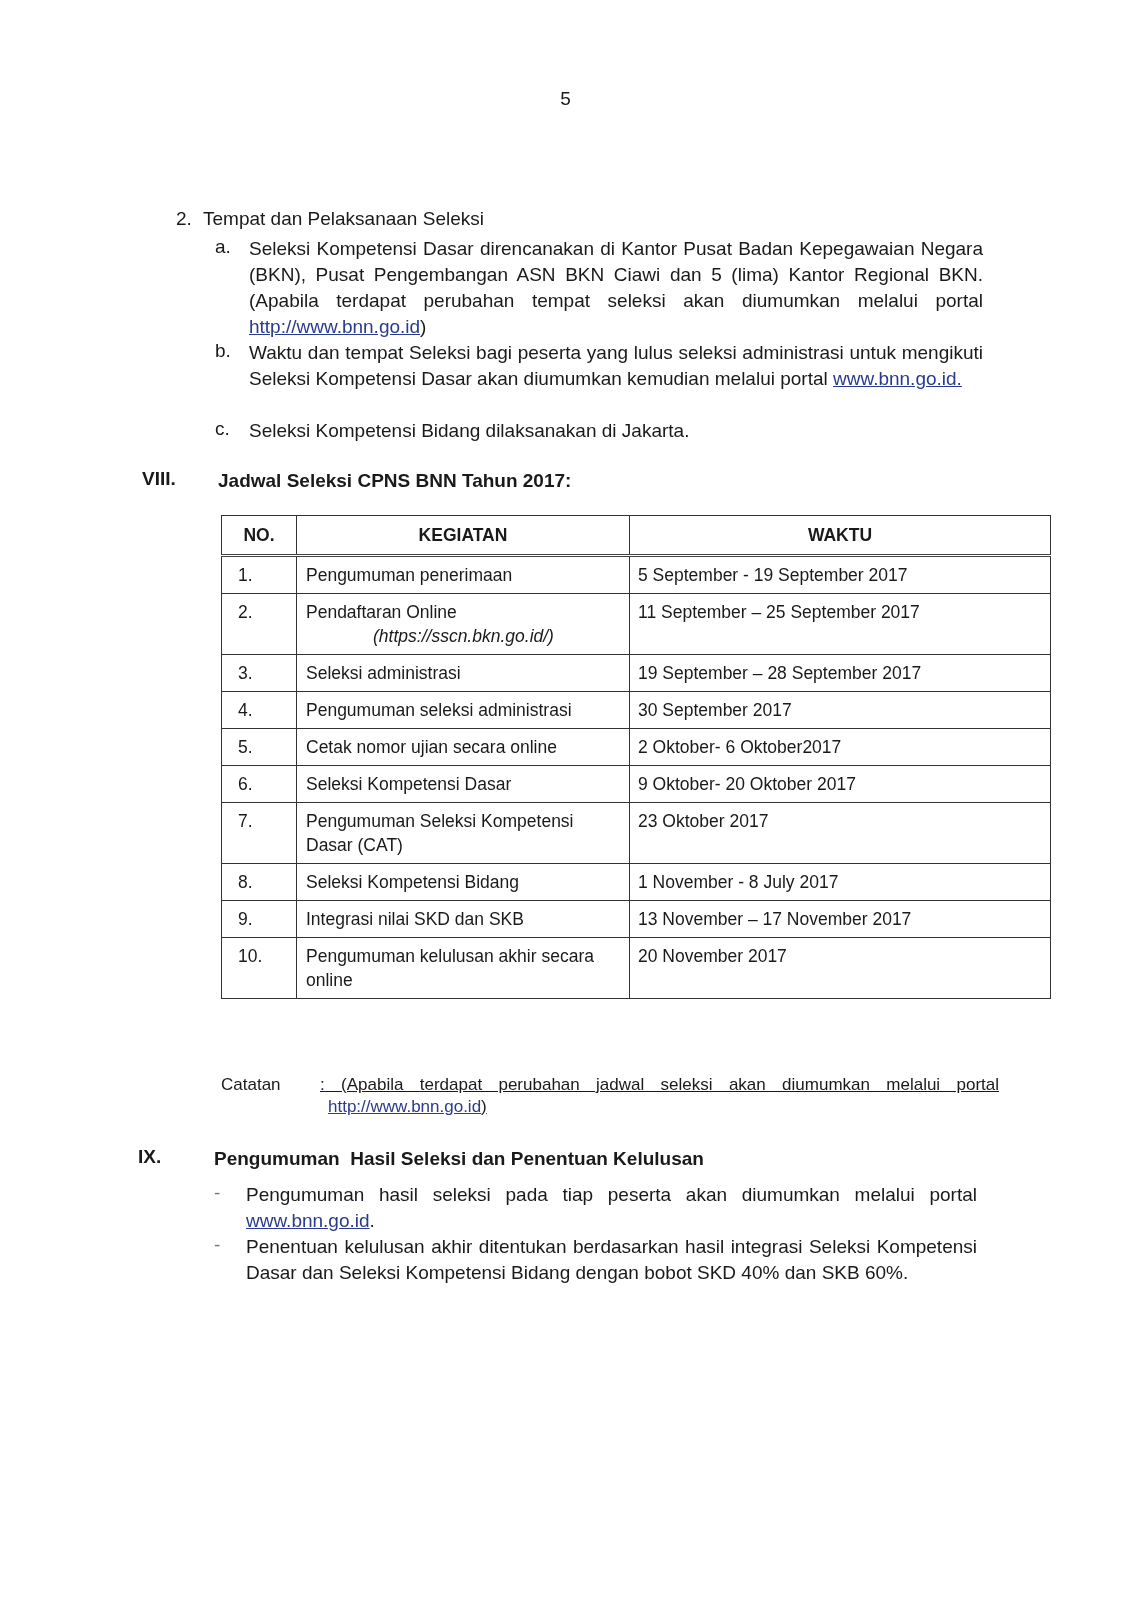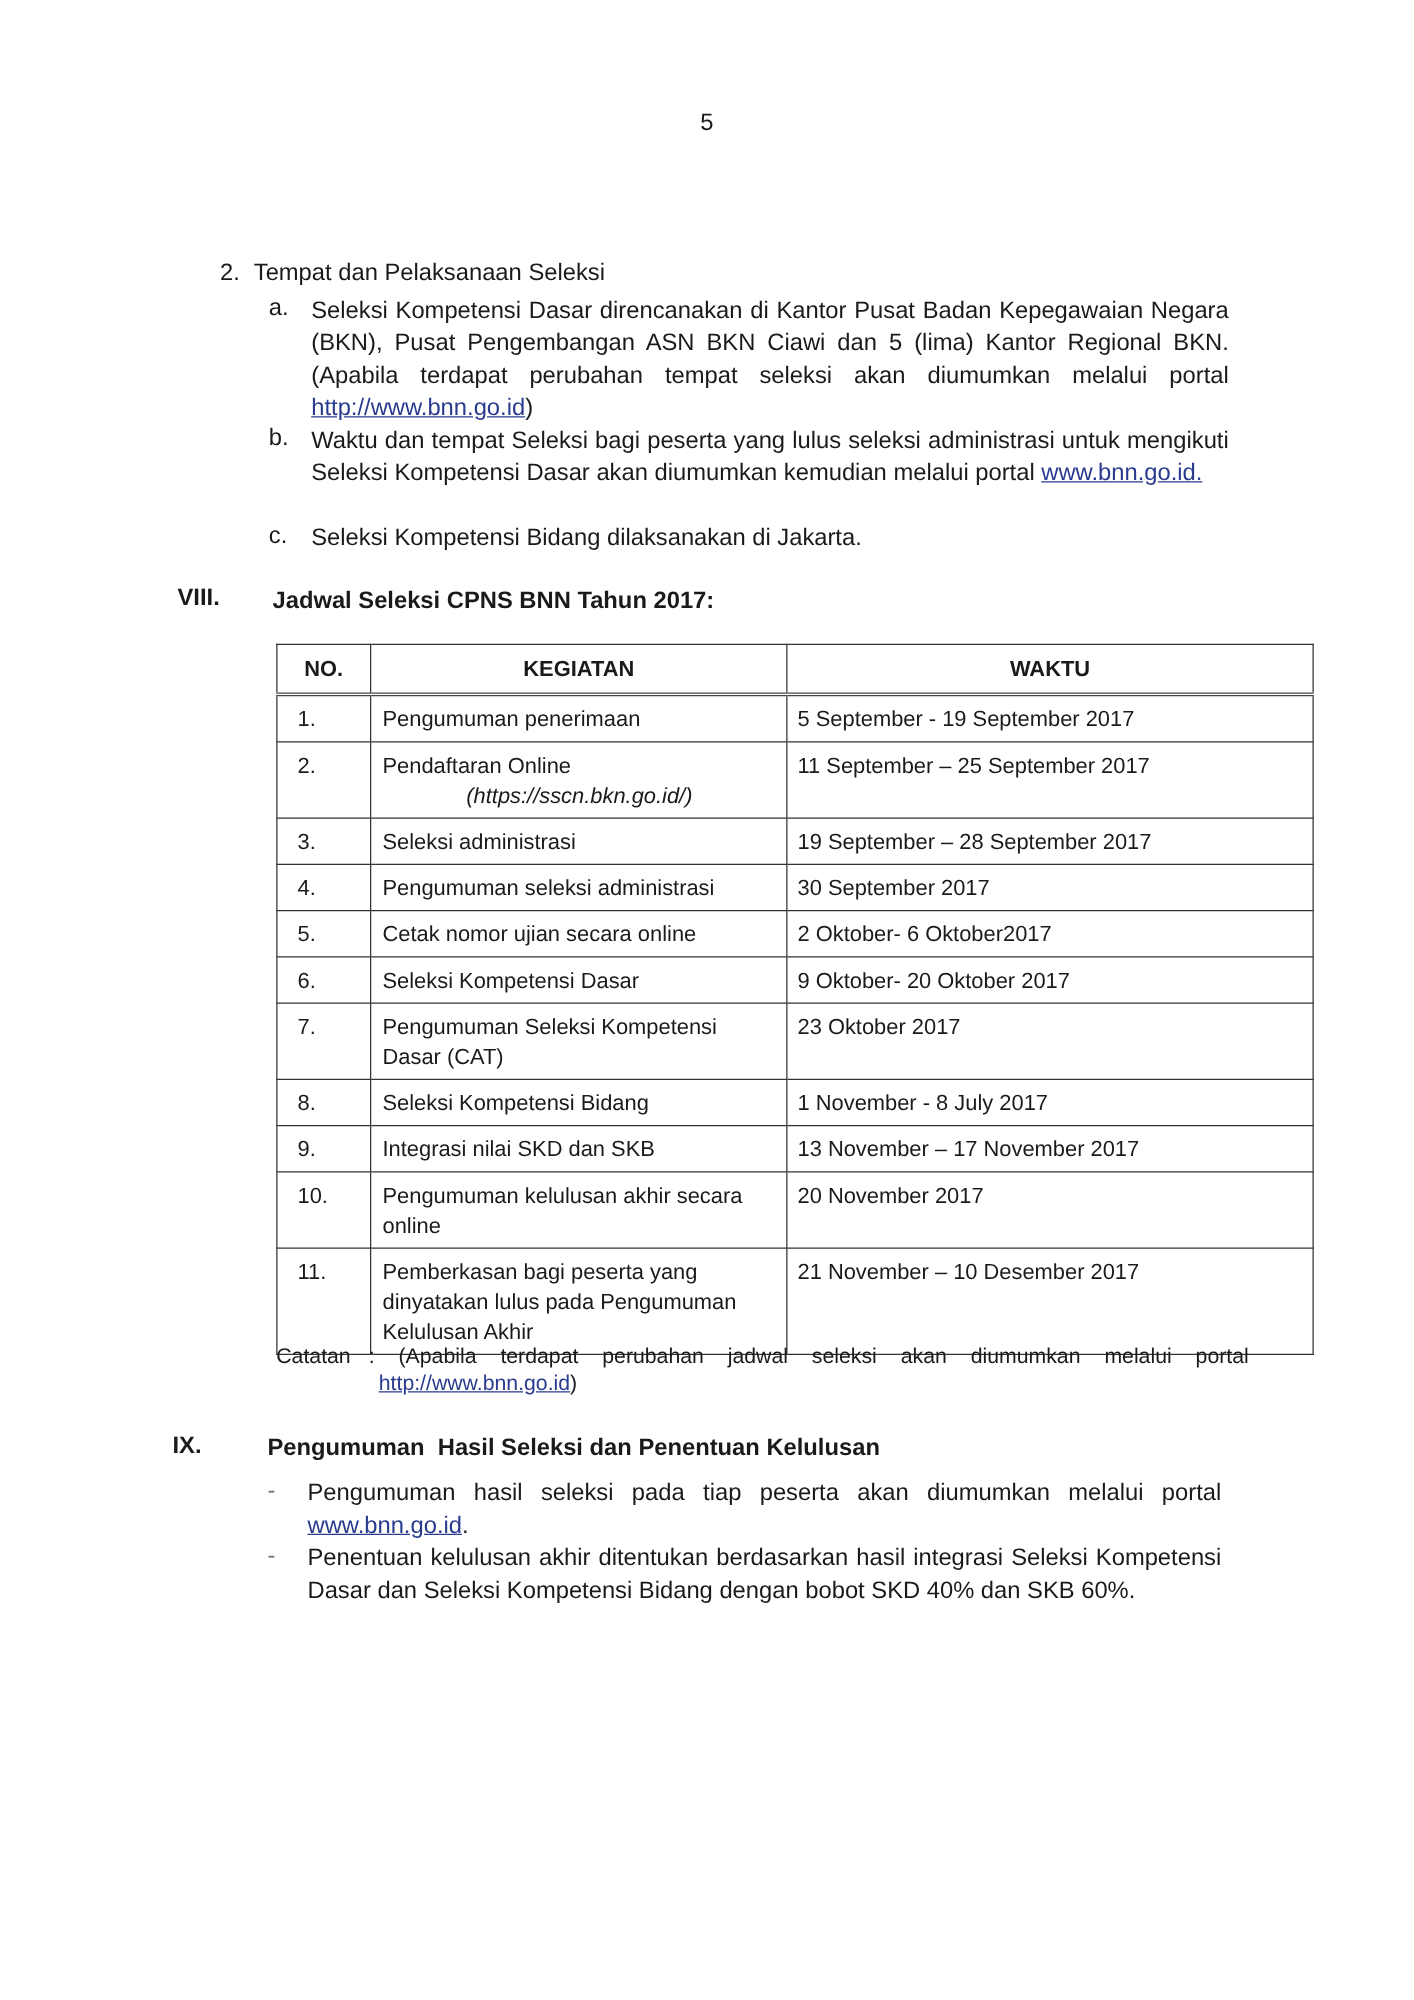--- a/index.html
+++ b/index.html
@@ -11,23 +11,23 @@
   .para { line-height: 26px; text-align: justify; }
   .hd { font-weight: bold; font-size: 19px; }
   table.sched { position: absolute; left: 221px; top: 515px; width: 830px; border-collapse: collapse;
                 font-size: 17.5px; }
   table.sched td, table.sched th { border: 1.5px solid #333; vertical-align: top; padding: 6px 8px; line-height: 24px; }
   table.sched th { font-weight: bold; text-align: center; height: 26px; vertical-align: middle; }
   table.sched td.no { width: 50px; text-align: left; padding-left: 16px; }
   table.sched td.keg { width: 315px; padding-left: 9px; }
   table.sched td.wak { text-align: left; }
   table.sched tr.hdr th { border-bottom: 3px double #444; }
-  .note { left: 221px; top: 1096px; width: 778px; font-size: 17px; line-height: 22px; }
+  .note { left: 221px; top: 1096px; width: 778px; font-size: 17px; line-height: 22px; text-decoration: underline; }
   .note .lbl { position: absolute; left: 0; top: 0; }
-  .note .body { margin-left: 74px; text-align: justify; text-indent: -8px; padding-left: 8px; }
+  .note .body { margin-left: 99px; text-align: justify; text-indent: -8px; padding-left: 8px; }
   .dash { color: #777; }
 </style>
 </head>
 <body>
 
 <div class="abs page-num">5</div>
 
 <div class="abs" style="left:176px; top:208px;">2.</div>
 <div class="abs" style="left:203px; top:208px;">Tempat dan Pelaksanaan Seleksi</div>
 
@@ -96,25 +96,20 @@
   <tr>
         <td class="no">9.</td>
         <td class="keg">Integrasi nilai SKD dan SKB</td>
         <td class="wak">13 November – 17 November 2017</td>
       </tr>
   <tr>
         <td class="no">10.</td>
         <td class="keg">Pengumuman kelulusan akhir secara online</td>
         <td class="wak">20 November 2017</td>
       </tr>
-  <tr>
-        <td class="no">11.</td>
-        <td class="keg">Pemberkasan bagi peserta yang dinyatakan lulus pada Pengumuman Kelulusan Akhir</td>
-        <td class="wak">21 November – 10 Desember 2017</td>
-      </tr>
 </tbody>
   </table>
 
 <div class="abs note" style="top:1074px;">
   <span class="lbl">Catatan</span>
   <div class="body"><span>: (Apabila terdapat perubahan jadwal seleksi akan diumumkan melalui portal </span><a class="link" href="#">http://www.bnn.go.id</a><span>)</span></div>
 </div>
 
 <div class="abs hd" style="left:138px; top:1146px;">IX.</div>
 <div class="abs hd" style="left:214px; top:1148px; white-space:pre;">Pengumuman  Hasil Seleksi dan Penentuan Kelulusan</div>

